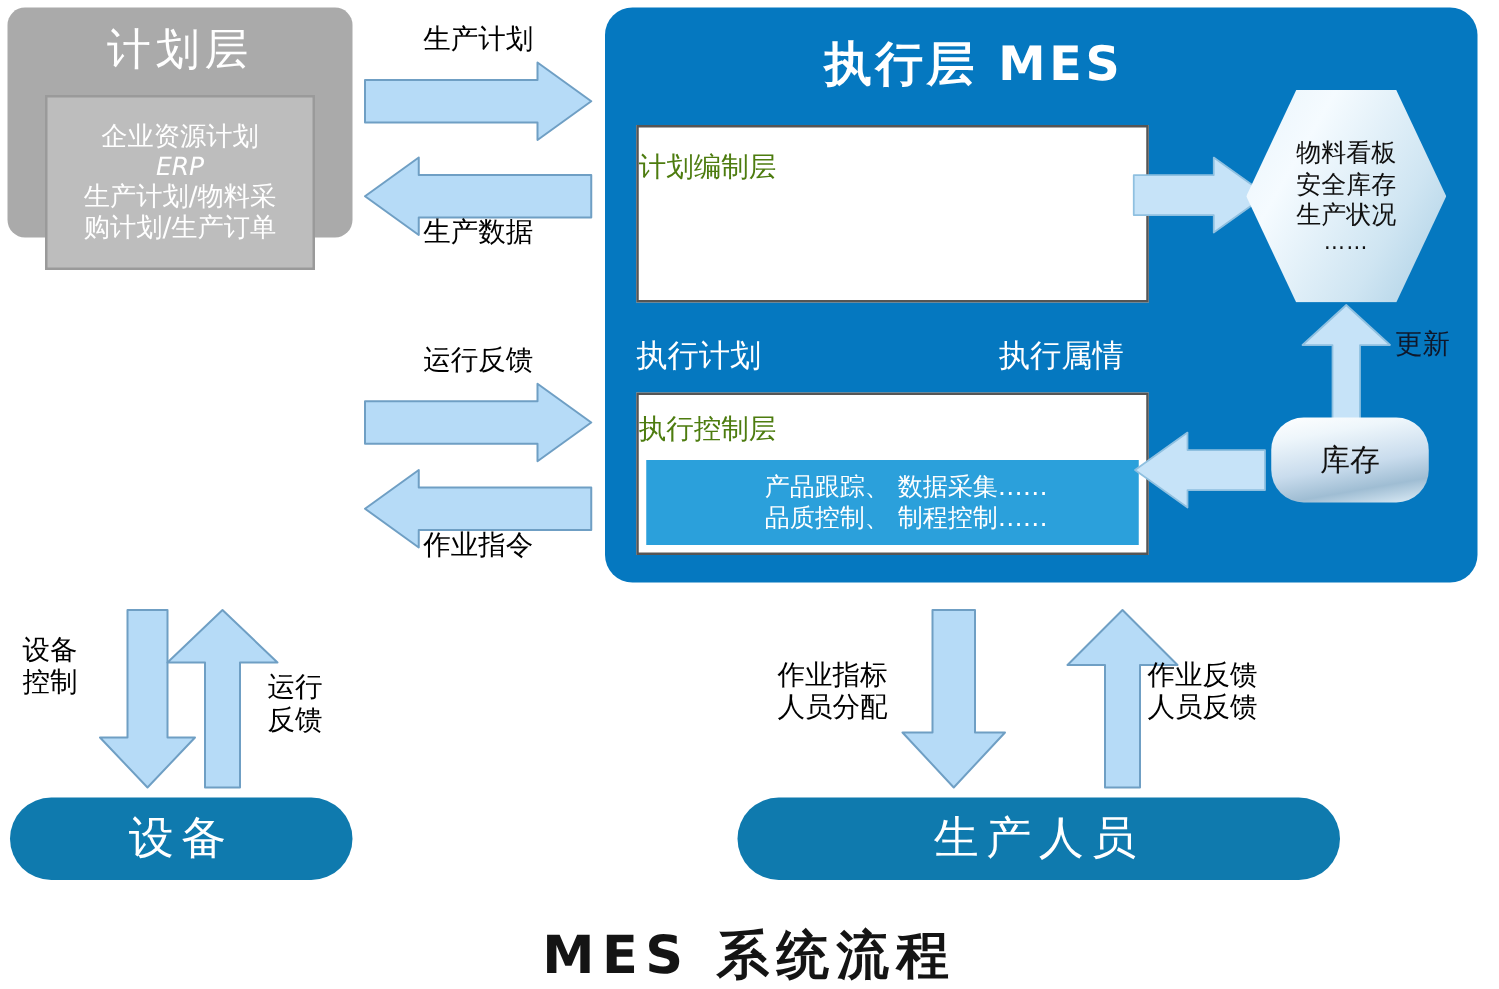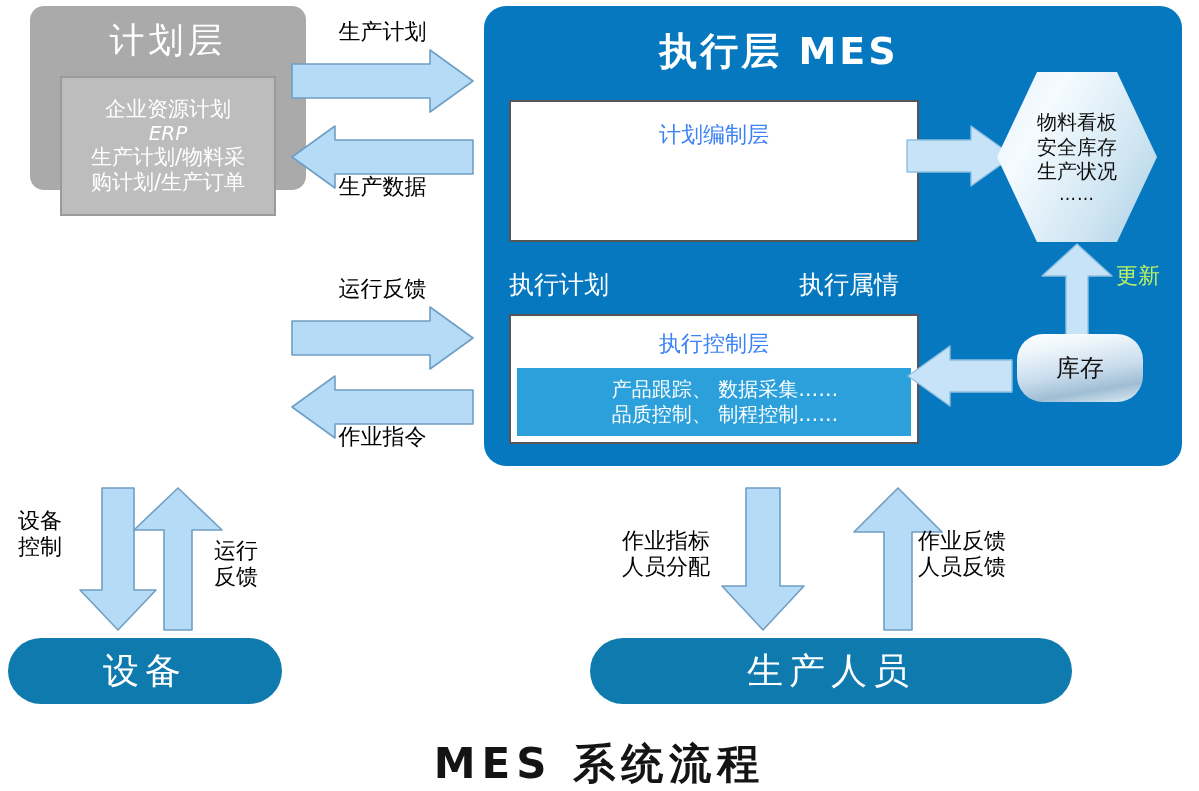--- a/index.html
+++ b/index.html
@@ -66,23 +66,23 @@
     text-align: center;
     letter-spacing: 3px;
     line-height: 1;
   }
   .white-card {
     background: #ffffff;
     border: 2px solid #555555;
     box-sizing: border-box;
   }
   .white-card-head {
-    color: #3b82f6;
+    color: #4d7c0f;
     font-size: 22px;
-    text-align: center;
+    text-align: left;
     line-height: 1;
   }
   .blue-strip {
     background: #2ba0db;
     color: #ffffff;
     text-align: center;
     box-sizing: border-box;
     display: flex;
     flex-direction: column;
     justify-content: center;
@@ -150,42 +150,42 @@
     line-height: 1;
   }
 
   
   .alabel {
     color: #000000;
     font-size: 22px;
     line-height: 1.18;
     white-space: nowrap;
   }
-  .alabel.white { color: #bef264; }
+  .alabel.white { color: #0f172a; }
   .alabel.center { text-align: center; }
   .alabel.right { text-align: right; }
 
   
   .footer-title {
     color: #141414;
     font-size: 42px;
     font-weight: bold;
     letter-spacing: 6px;
     text-align: center;
     white-space: nowrap;
   }
 
   svg { display: block; overflow: visible; }
 </style>
 </head>
 <body>
 
 <div id="stage">
 
-  <div class="abs gray-box" style="left:6px; top:6px; width:276px; height:184px;margin-left:24px;">
+  <div class="abs gray-box" style="left:6px; top:6px; width:276px; height:184px;">
     <div class="gray-box-title abs" style="left:0; top:17px; width:276px;">计划层</div>
     <div class="gray-inner abs" style="left:30px; top:70px; width:216px; height:140px;">
       <div class="line">企业资源计划</div>
       <div class="line italic">ERP</div>
       <div class="line">生产计划/物料采</div>
       <div class="line">购计划/生产订单</div>
     </div>
   </div>
 
 

